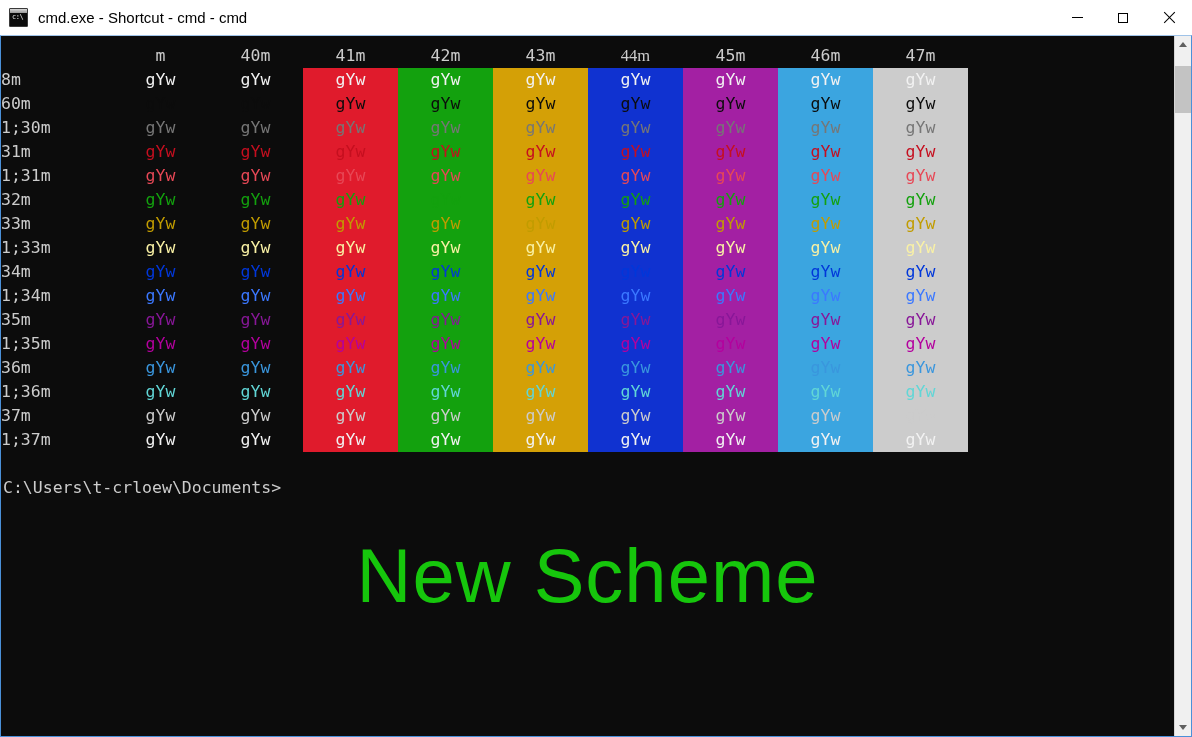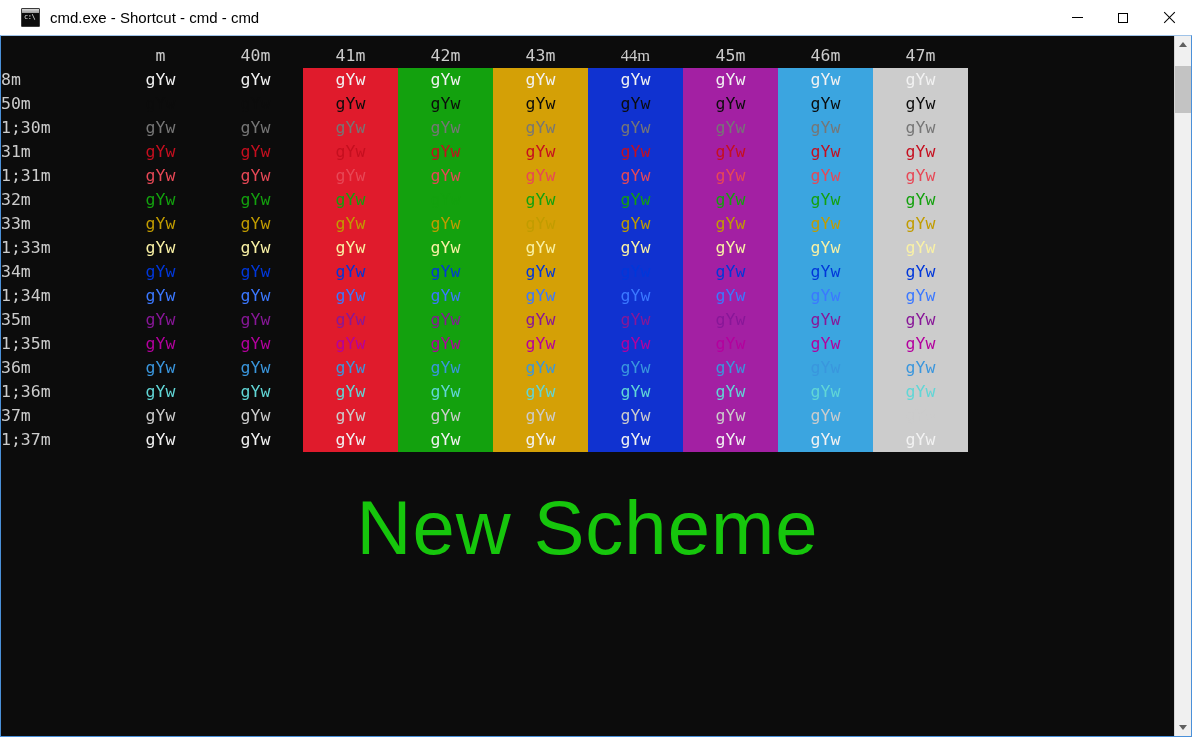--- a/index.html
+++ b/index.html
@@ -16,21 +16,21 @@
   }
 
   
   .titlebar{
     height:35px;flex:0 0 35px;
     background:#ffffff;
     display:flex;align-items:center;
     position:relative;
     border-bottom:0;
   }
-  .title-left{display:flex;align-items:center;padding-left:21px;}
+  .title-left{display:flex;align-items:center;padding-left:9px;}
   .app-icon{
     width:17px;height:17px;margin-right:10px;
     background:#0c0c0c;border:1px solid #3a3a3a;
     position:relative;flex:0 0 17px;border-radius:1px;
     overflow:hidden;
   }
   .app-icon:before{
     content:"";position:absolute;left:0;top:0;right:0;height:4px;
     background:linear-gradient(to bottom,#d8d8d8,#9a9a9a);
   }
@@ -204,21 +204,21 @@
               <td class="cell" style="background: rgb(12, 12, 12); color: rgb(242, 242, 242);">gYw</td>
               <td class="cell" style="background: rgb(224, 27, 44); color: rgb(242, 242, 242);">gYw</td>
               <td class="cell" style="background: rgb(19, 161, 14); color: rgb(242, 242, 242);">gYw</td>
               <td class="cell" style="background: rgb(212, 160, 6); color: rgb(242, 242, 242);">gYw</td>
               <td class="cell" style="background: rgb(16, 50, 208); color: rgb(242, 242, 242);">gYw</td>
               <td class="cell" style="background: rgb(163, 32, 163); color: rgb(242, 242, 242);">gYw</td>
               <td class="cell" style="background: rgb(59, 165, 224); color: rgb(242, 242, 242);">gYw</td>
               <td class="cell" style="background: rgb(204, 204, 204); color: rgb(242, 242, 242);">gYw</td>
             </tr>
             <tr>
-              <th class="rowhead">50m</th>
+              <th class="rowhead">60m</th>
               <td class="cell" style="background: rgb(12, 12, 12); color: rgb(12, 12, 12);">gYw</td>
               <td class="cell" style="background: rgb(12, 12, 12); color: rgb(12, 12, 12);">gYw</td>
               <td class="cell" style="background: rgb(224, 27, 44); color: rgb(12, 12, 12);">gYw</td>
               <td class="cell" style="background: rgb(19, 161, 14); color: rgb(12, 12, 12);">gYw</td>
               <td class="cell" style="background: rgb(212, 160, 6); color: rgb(12, 12, 12);">gYw</td>
               <td class="cell" style="background: rgb(16, 50, 208); color: rgb(12, 12, 12);">gYw</td>
               <td class="cell" style="background: rgb(163, 32, 163); color: rgb(12, 12, 12);">gYw</td>
               <td class="cell" style="background: rgb(59, 165, 224); color: rgb(12, 12, 12);">gYw</td>
               <td class="cell" style="background: rgb(204, 204, 204); color: rgb(12, 12, 12);">gYw</td>
             </tr>
@@ -386,20 +386,21 @@
               <td class="cell" style="background: rgb(19, 161, 14); color: rgb(242, 242, 242);">gYw</td>
               <td class="cell" style="background: rgb(212, 160, 6); color: rgb(242, 242, 242);">gYw</td>
               <td class="cell" style="background: rgb(16, 50, 208); color: rgb(242, 242, 242);">gYw</td>
               <td class="cell" style="background: rgb(163, 32, 163); color: rgb(242, 242, 242);">gYw</td>
               <td class="cell" style="background: rgb(59, 165, 224); color: rgb(242, 242, 242);">gYw</td>
               <td class="cell" style="background: rgb(204, 204, 204); color: rgb(242, 242, 242);">gYw</td>
             </tr>
           </tbody>
       </table>
 
+      <div class="promptline" style="color: rgb(204, 204, 204);">C:\Users\t-crloew\Documents&gt;</div>
 
       <div class="banner" style="color: rgb(22, 198, 12); margin-top: 33px;">New Scheme</div>
 
     </div>
 
     <div class="scrollbar">
       <div class="sb-btn">
         <span class="sb-arrow up"></span>
       </div>
       <div class="sb-track">

